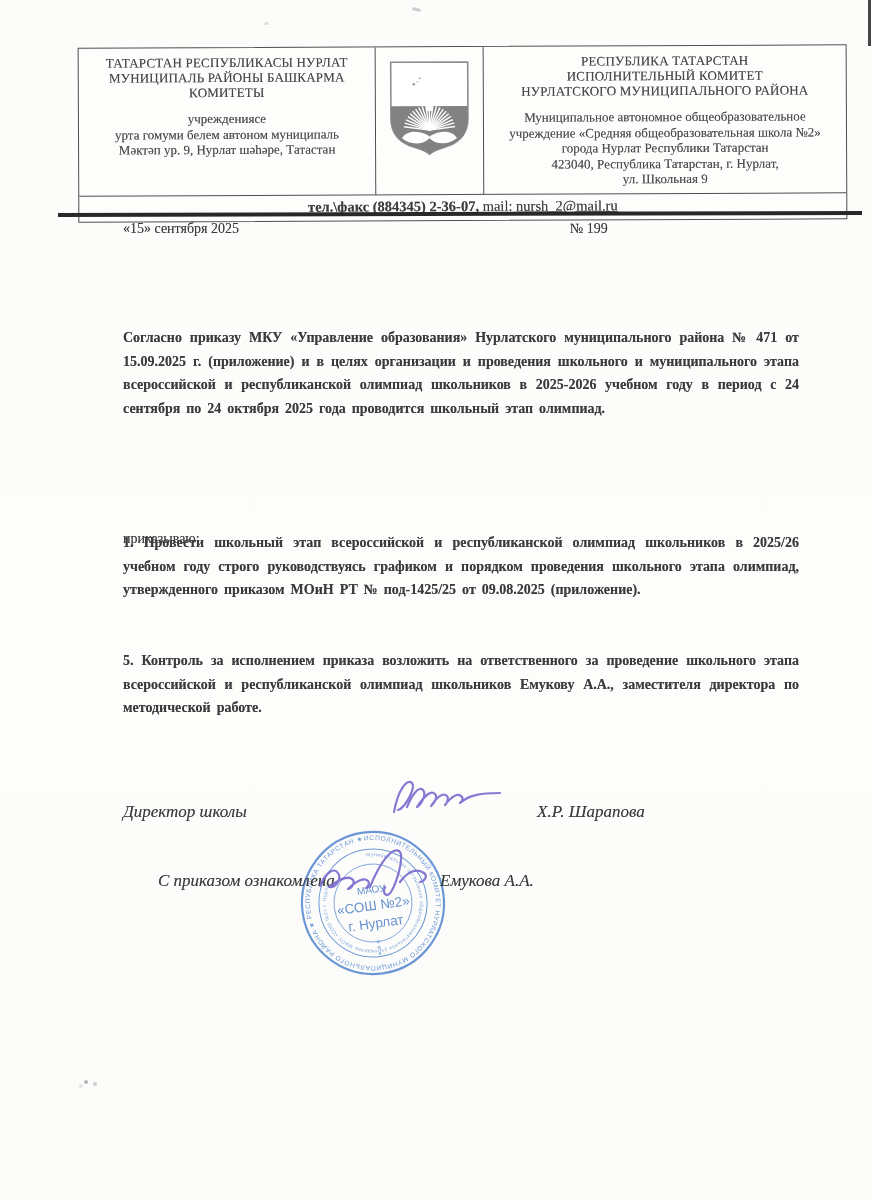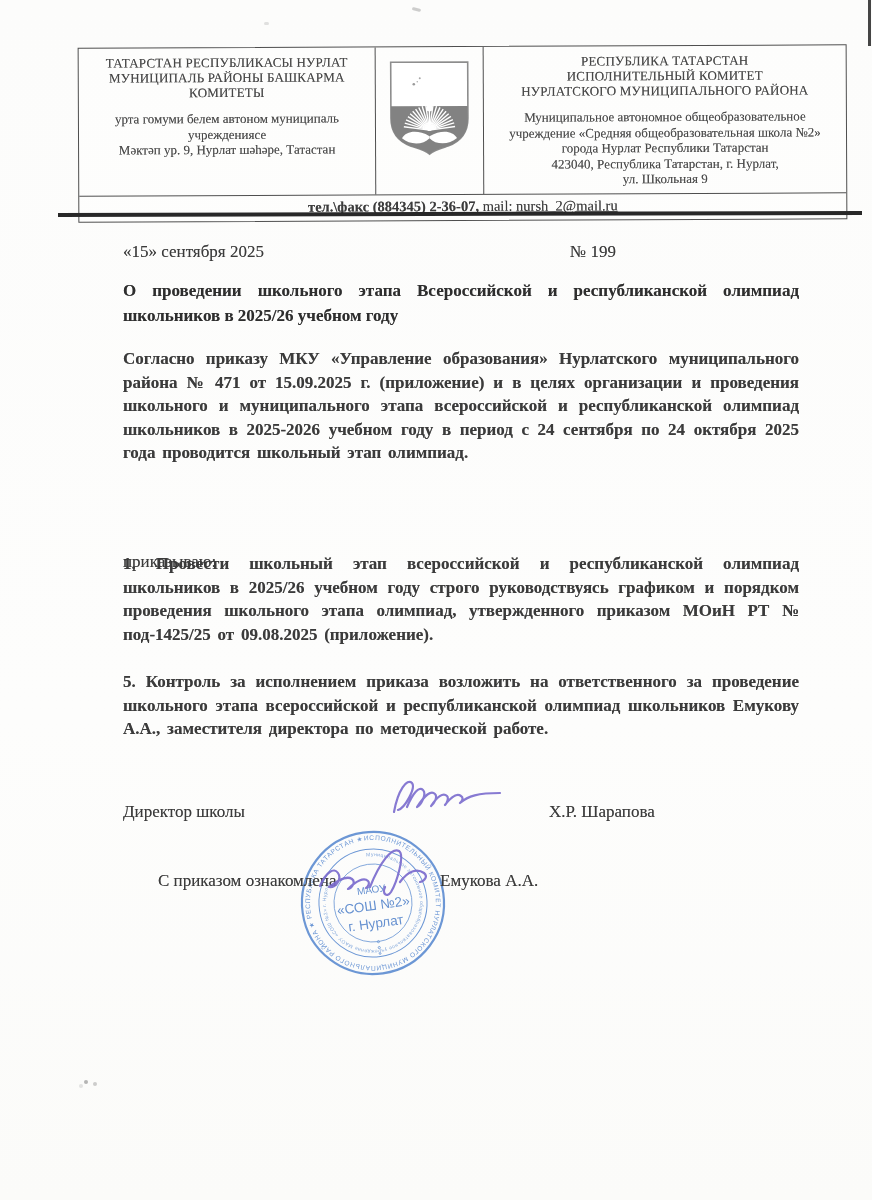--- a/index.html
+++ b/index.html
@@ -20,34 +20,34 @@
   .emblem-cell{border-left:1.2px solid #4f4f4f;border-right:1.2px solid #4f4f4f;
                display:flex;justify-content:center;align-items:flex-start;padding-top:11px;}
   .contact-row{grid-column:1 / -1;border-top:1.2px solid #4f4f4f;text-align:center;
                padding:3px 0 5px;font-size:14.5px;color:#3c3c3c;}
   .contact-bold{font-weight:bold;}
   .contact-email{text-decoration:underline;}
 
   .heavy-rule{left:58px;top:212px;width:804px;height:4px;background:#282828;transform:rotate(-0.15deg);}
 
   
-  .docbody{left:123px;width:676px;font-size:17px;color:#3b3b3b;margin-top:21px;}
+  .docbody{left:123px;width:676px;font-size:14px;color:#3b3b3b;}
   .date-row{top:221px;height:24px;}
   .doc-number{position:absolute;left:447px;top:0;}
   .subject{top:257px;font-weight:bold;color:#2e2e2e;text-align:justify;line-height:25px;}
   .para{text-align:justify;line-height:23.6px;word-spacing:2.5px;font-weight:bold;}
   .p1{top:326px;}
   .p2{top:462px;}
   .orderword{top:531px;text-align:left;width:676px;}
   .item1{top:531px;}
   .item2{top:649px;}
 
-  .sig-label{font-size:17px;color:#3b3b3b;}
+  .sig-label{font-size:17px;color:#3b3b3b;font-style:italic;}
   .director-row-label{left:123px;top:802px;}
-  .director-row-name{left:549px;top:802px;}
+  .director-row-name{left:537px;top:802px;}
   .acq-row-label{left:123px;top:871px;margin-left:35px;}
   .acq-row-name{left:440px;top:871px;}
 
   .ink{stroke:#7b6cce;stroke-width:2.2;fill:none;stroke-linecap:round;stroke-linejoin:round;}
 
   
   .edge-right{right:1px;top:0;width:3px;height:46px;background:#454545;}
   .smudge1{left:412px;top:8px;width:9px;height:3px;background:rgba(130,130,130,.38);border-radius:2px;transform:rotate(14deg);}
   .smudge2{left:264px;top:22px;width:5px;height:3px;background:rgba(150,150,150,.28);border-radius:2px;}
   .dots-bl{left:84px;top:1080px;width:4px;height:4px;border-radius:50%;background:rgba(110,110,110,.5);
@@ -59,22 +59,22 @@
 <div class="page">
 
   <div class="abs letterhead">
     <div class="lh-cell soft">
       <div class="org-title">
         <div>ТАТАРСТАН РЕСПУБЛИКАСЫ НУРЛАТ</div>
         <div>МУНИЦИПАЛЬ РАЙОНЫ БАШКАРМА</div>
         <div>КОМИТЕТЫ</div>
       </div>
       <div class="org-addr">
+        <div>учреждениясе</div>
         <div>урта гомуми белем автоном муниципаль</div>
-        <div>учреждениясе</div>
         <div>Мәктәп ур. 9, Нурлат шәһәре, Татастан</div>
       </div>
     </div>
 
     <div class="emblem-cell">
       <svg width="85" height="98" viewBox="0 0 85 98">
         <path d="M4,4 L81,4 L81,60 C81,76 72,84 61,88 C53,90.5 47,92 42.5,96 C38,92 32,90.5 24,88 C13,84 4,76 4,60 Z" fill="#ffffff" stroke="#8d8d8d" stroke-width="1.6"></path>
         <clipPath id="shieldClip">
           <path d="M4,4 L81,4 L81,60 C81,76 72,84 61,88 C53,90.5 47,92 42.5,96 C38,92 32,90.5 24,88 C13,84 4,76 4,60 Z"></path>
         </clipPath>
@@ -131,21 +131,20 @@
     <div class="contact-row soft"><span class="contact-bold">тел.\факс  (884345) 2-36-07, </span><span> mail: </span><span class="contact-email">nursh_2@mail.ru</span></div>
   </div>
 
   <div class="abs heavy-rule"></div>
 
   <div class="abs docbody date-row soft">
     <span>«15» сентября 2025</span>
     <span class="doc-number">№ 199</span>
   </div>
 
-  <div class="abs docbody subject soft">О проведении школьного этапа Всероссийской и республиканской олимпиад школьников в 2025/26 учебном году</div>
 
   <div class="abs docbody para p1 soft">Согласно приказу МКУ «Управление образования» Нурлатского муниципального района № 471 от 15.09.2025 г. (приложение) и в целях организации и проведения школьного и муниципального этапа всероссийской и республиканской олимпиад школьников в 2025-2026 учебном году в период с 24 сентября по 24 октября 2025 года проводится школьный этап олимпиад.</div>
   <div class="abs docbody orderword soft">приказываю:</div>
   <div class="abs docbody para item1 soft">1. Провести школьный этап всероссийской и республиканской олимпиад школьников в 2025/26 учебном году строго руководствуясь графиком и порядком проведения школьного этапа олимпиад, утвержденного приказом МОиН РТ № под-1425/25 от 09.08.2025 (приложение).</div>
   <div class="abs docbody para item2 soft">5. Контроль за исполнением приказа возложить на ответственного за проведение школьного этапа всероссийской и республиканской олимпиад школьников Емукову А.А., заместителя директора по методической работе.</div>
 
   <div class="abs sig-label director-row-label soft">Директор школы</div>
   <div class="abs sig-label director-row-name soft">Х.Р. Шарапова</div>
   <svg class="abs" style="left:388px;top:770px;opacity:.9" width="118" height="48" viewBox="0 0 118 48">
     <path class="ink" d="M6,42 C10,20 19,8 24,13 C28,18 17,38 10,40 M19,37 C25,23 31,16 35,20 C39,24 33,35 29,37 C37,25 43,20 47,24 C50,27 46,34 43,36 C49,27 55,22 59,26 C61,28 59,33 57,35 C63,27 69,23 73,26 C76,28 74,31 72,33 C80,26 90,23 112,23"></path>

